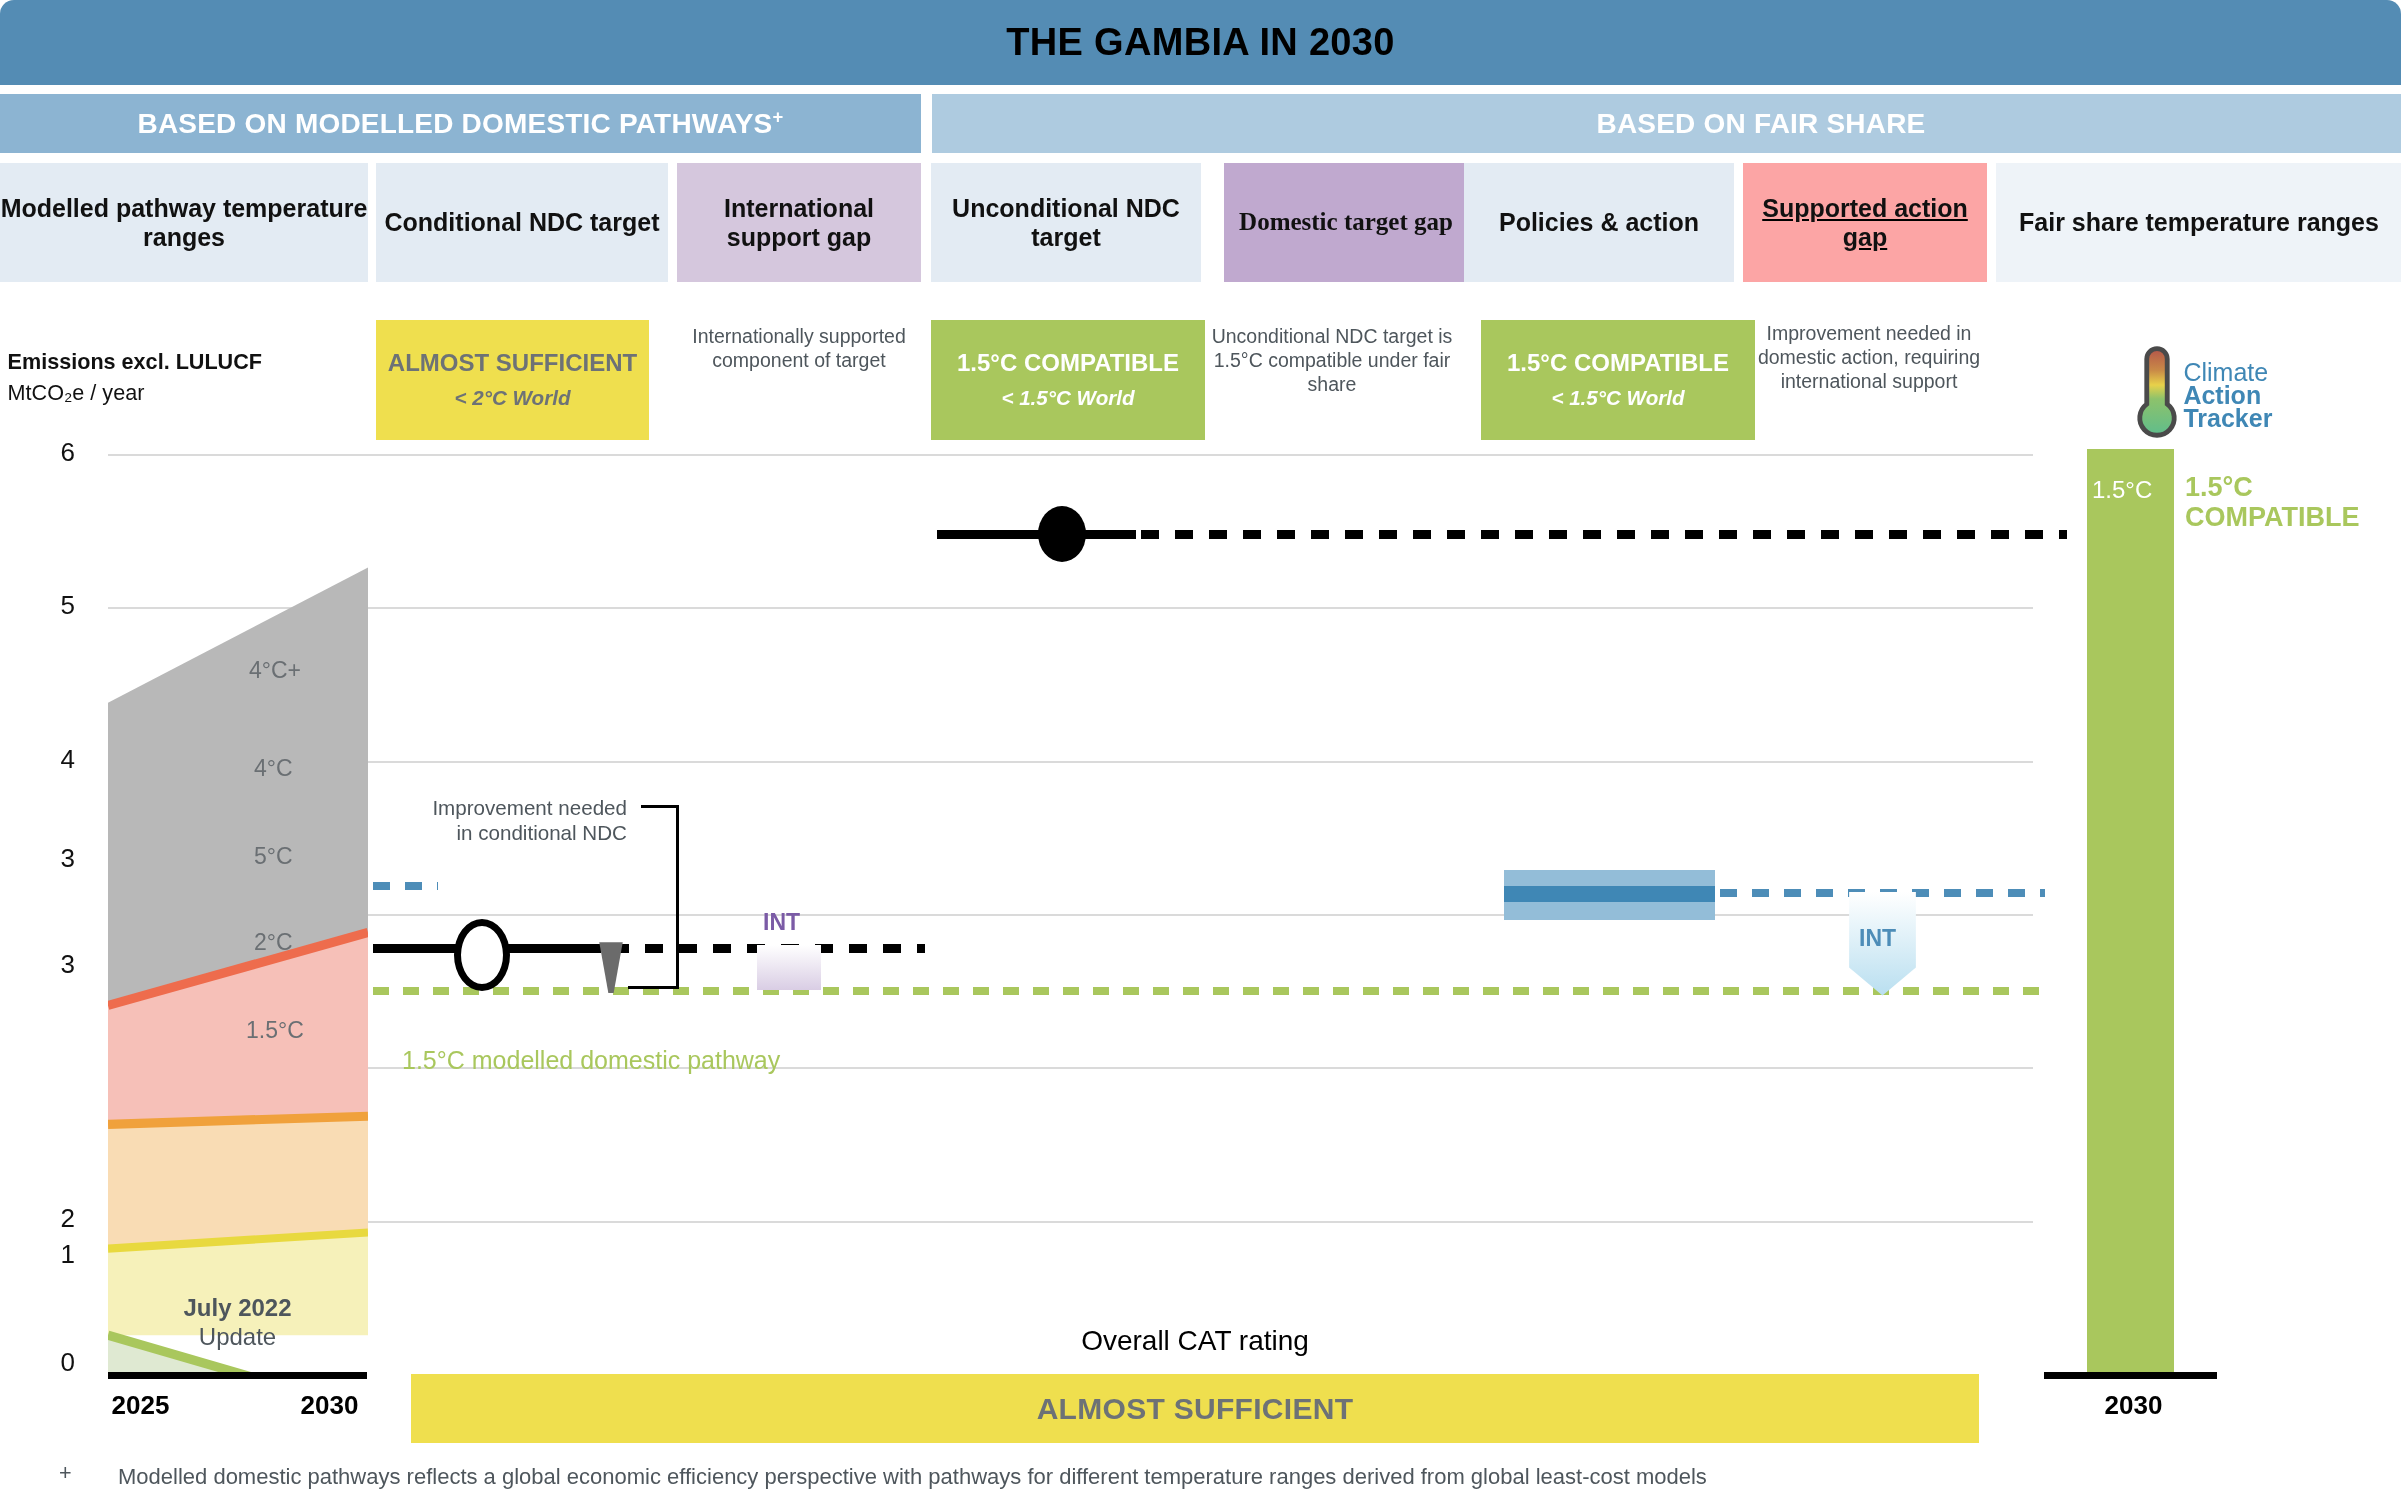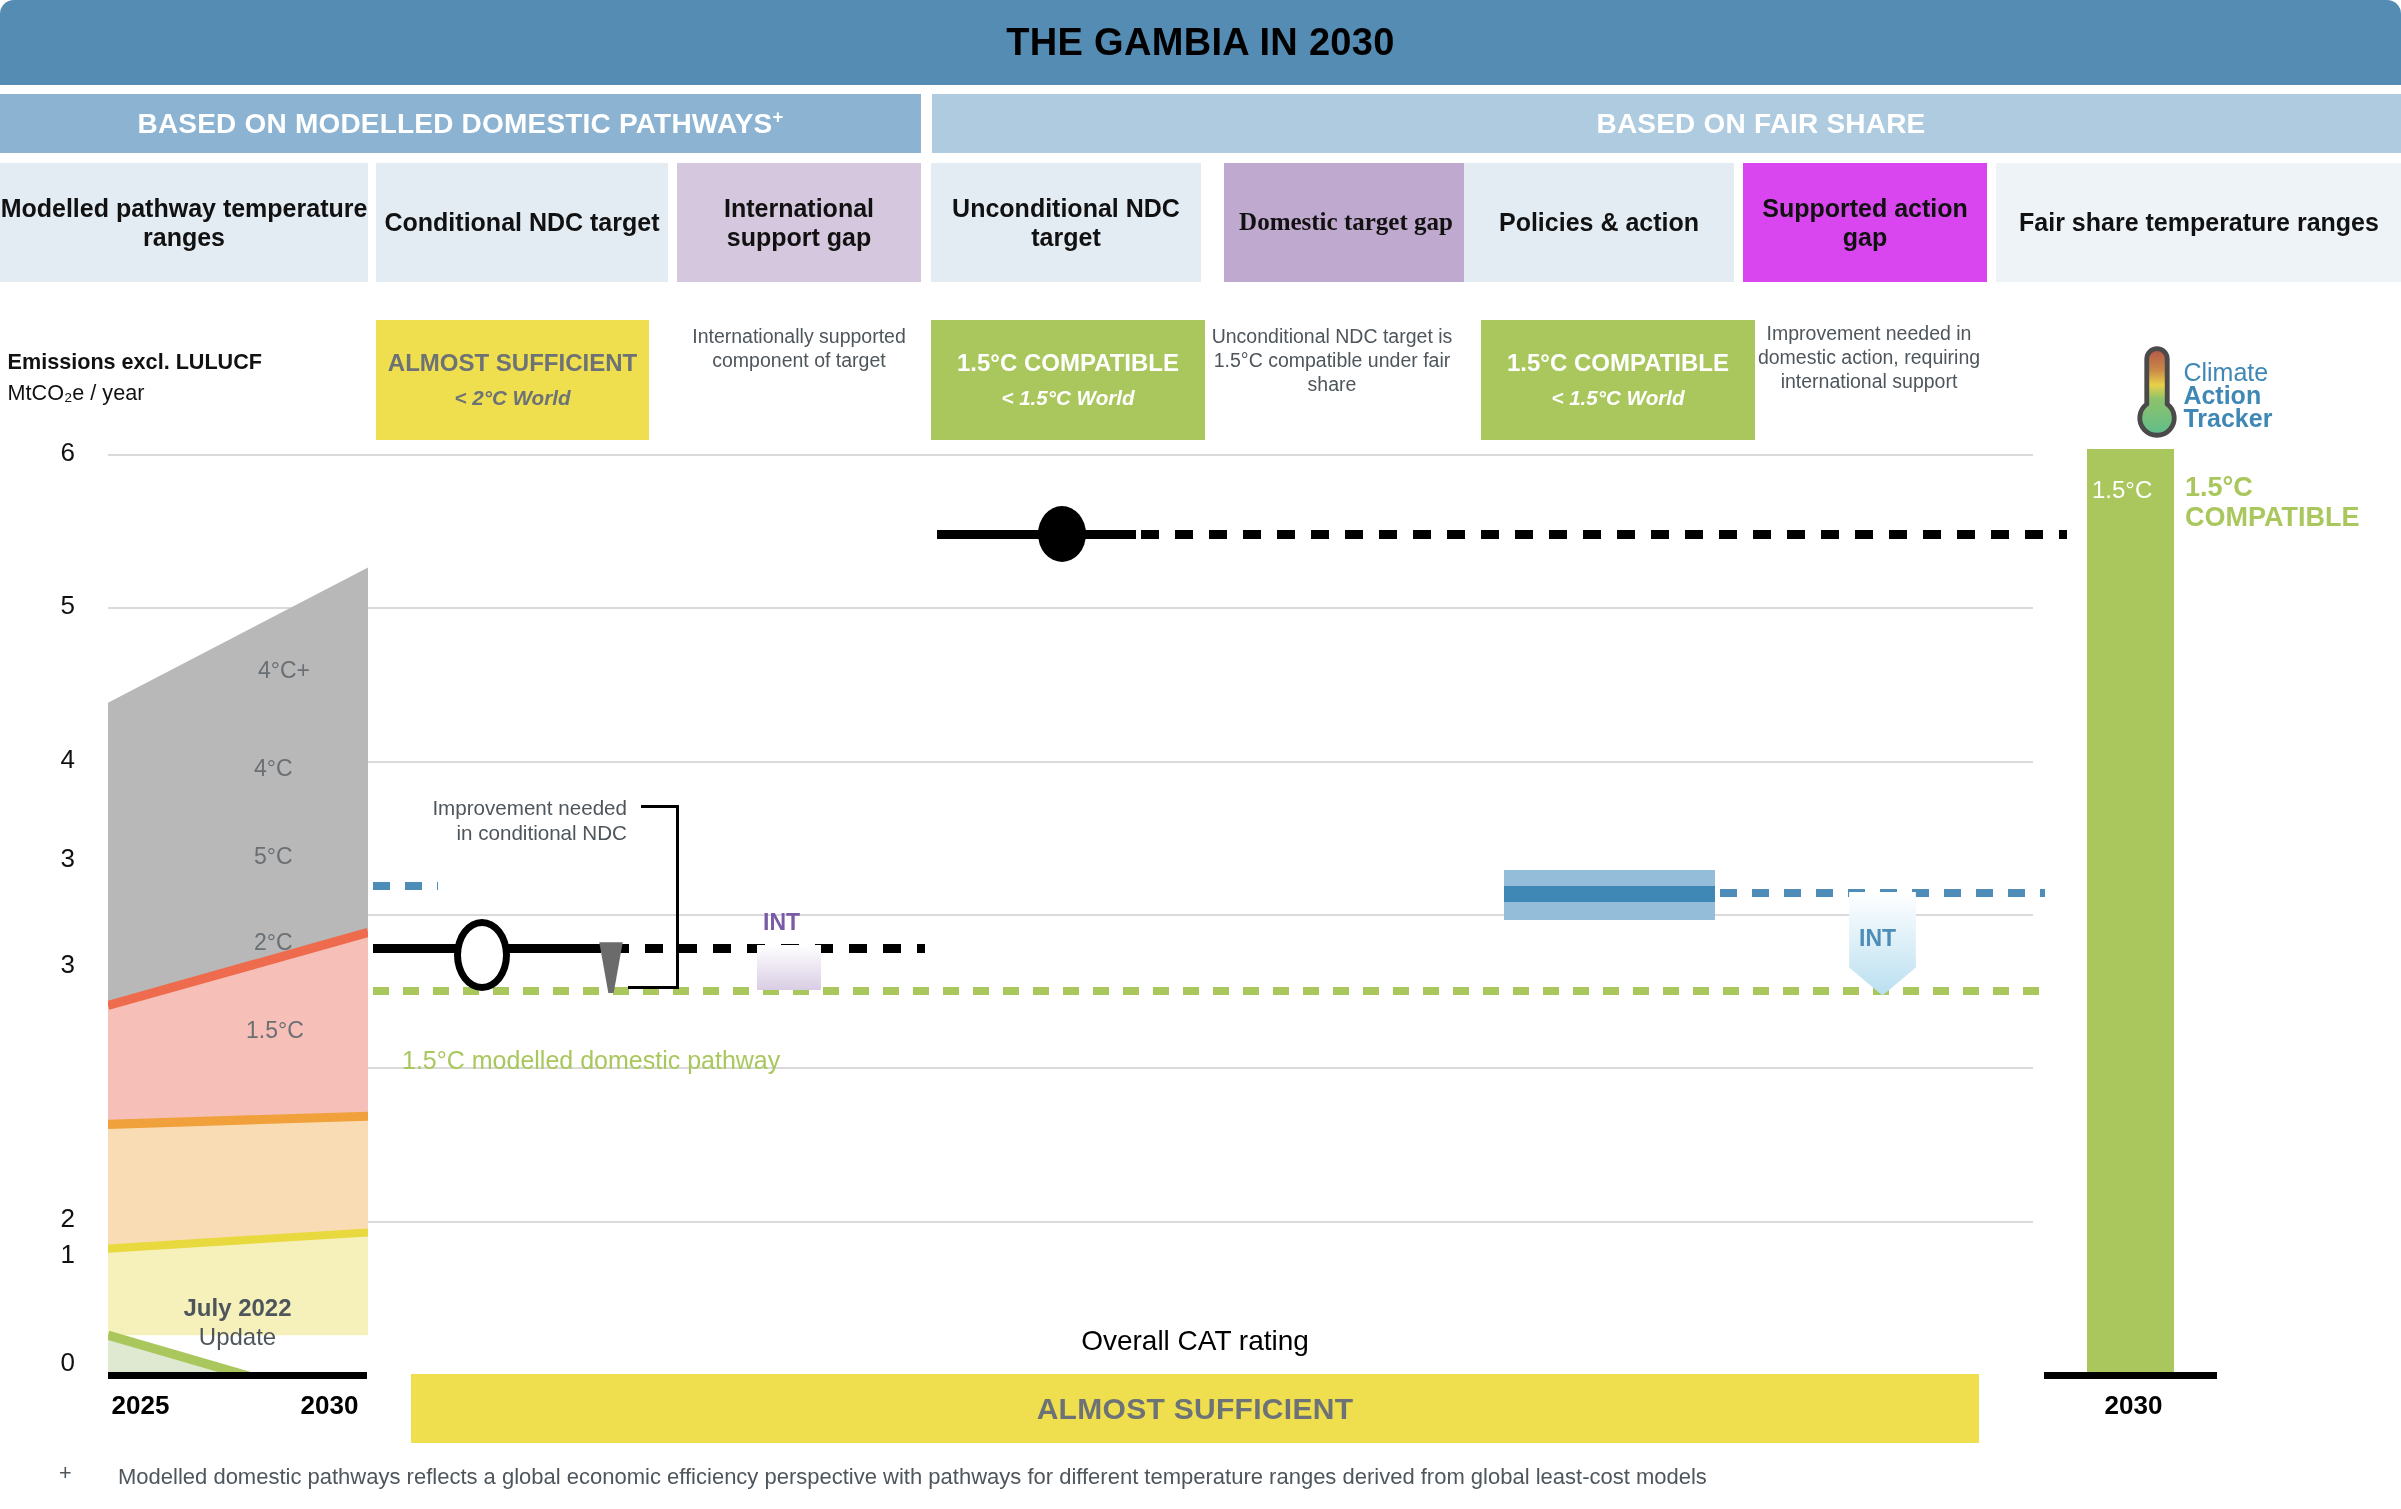--- a/index.html
+++ b/index.html
@@ -15,21 +15,21 @@
   .band .t{color:#fff;font-size:28px;font-weight:bold;letter-spacing:0.2px;}
   .band-left{left:0;width:921px;background:#8cb4d2;}
   .band-right{left:932px;width:1658px;background:#aecbe0;}
   .band .sup{font-size:18.4px;vertical-align:super;}
 
   
   .colhead{position:absolute;top:163px;height:119px;display:flex;align-items:center;justify-content:center;text-align:center;}
   .colhead .t{font-size:25px;font-weight:bold;color:#111;line-height:1.14;}
   .ch-bg-blue{background:#e3ebf3;}
   .ch-bg-purple{background:#d5c7dd;}
-  .ch-bg-lblue{background:#d946ef;}
+  .ch-bg-lblue{background:#fca5a5;text-decoration:underline;}
   .ch-bg-pale{background:#eef3f8;}
 
   
   .badge{position:absolute;display:flex;flex-direction:column;align-items:center;justify-content:center;text-align:center;}
   .badge .lbl{font-size:24px;font-weight:bold;line-height:1.1;}
   .badge .sub{font-size:20.6px;font-style:italic;font-weight:bold;margin-top:9.7px;}
   .badge-yellow{background:#efdf4e;}
   .badge-green{background:#a9c75d;}
   .badge-yellow .lbl,.badge-yellow .sub{color:#6d7276;}
   .badge-green .lbl,.badge-green .sub{color:#fff;}
@@ -215,21 +215,21 @@
   <polygon points="0,1240 480,1225 480,1470 0,1470" fill="#f9dcb4"></polygon>
   <polyline points="0,1240 480,1225" fill="none" stroke="#f0a13c" stroke-width="17"></polyline>
 
   <polygon points="0,1470 480,1440 480,1630 0,1630" fill="#f6f1ba"></polygon>
   <polyline points="0,1470 480,1440" fill="none" stroke="#e8d93f" stroke-width="15"></polyline>
 
   <polygon points="0,1630 480,1770 480,2080 0,1930" fill="#dfe9d2"></polygon>
   <polyline points="0,1630 480,1770" fill="none" stroke="#a9c75d" stroke-width="17"></polyline>
 </svg>
 
-<div class="bandlbl" style="left:258px;top:657px;">4°C+</div>
+<div class="bandlbl" style="left:249px;top:657px;">4°C+</div>
 <div class="bandlbl" style="left:254px;top:755px;">4°C</div>
 <div class="bandlbl" style="left:254px;top:843px;">5°C</div>
 <div class="bandlbl" style="left:254px;top:929px;">2°C</div>
 <div class="bandlbl" style="left:246px;top:1017px;">1.5°C</div>
 
 <div class="dash dash-green" style="left:373px;top:987px;width:1671px;"></div>
 <div class="path-lbl" style="left:402px;top:1001px;margin-top:45px;">1.5°C modelled domestic pathway</div>
 
 <div class="dash dash-black" style="left:373px;top:944px;width:552px;"></div>
 <div class="solid-black" style="left:385px;top:944px;width:216px;"></div>

